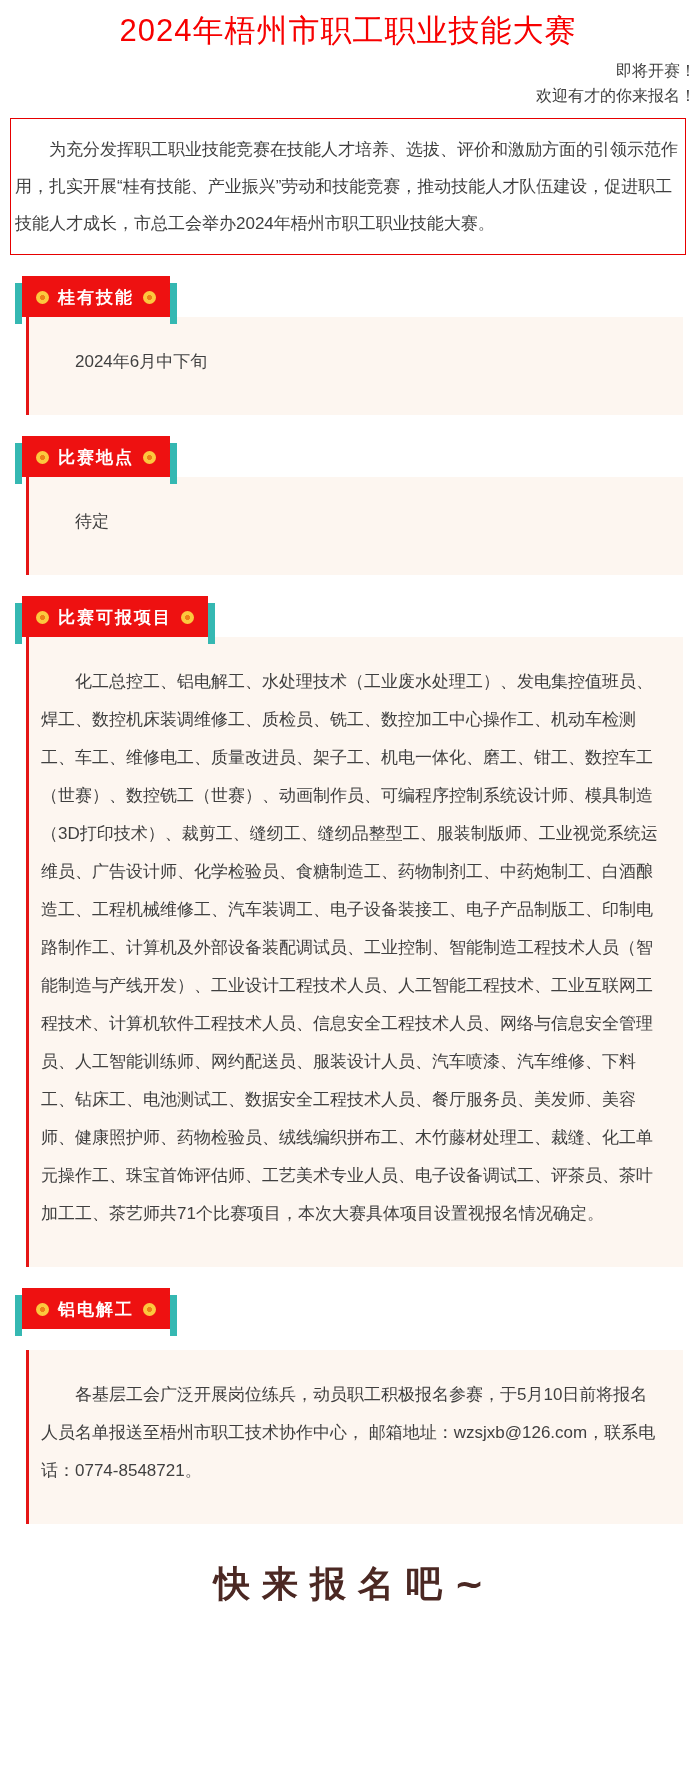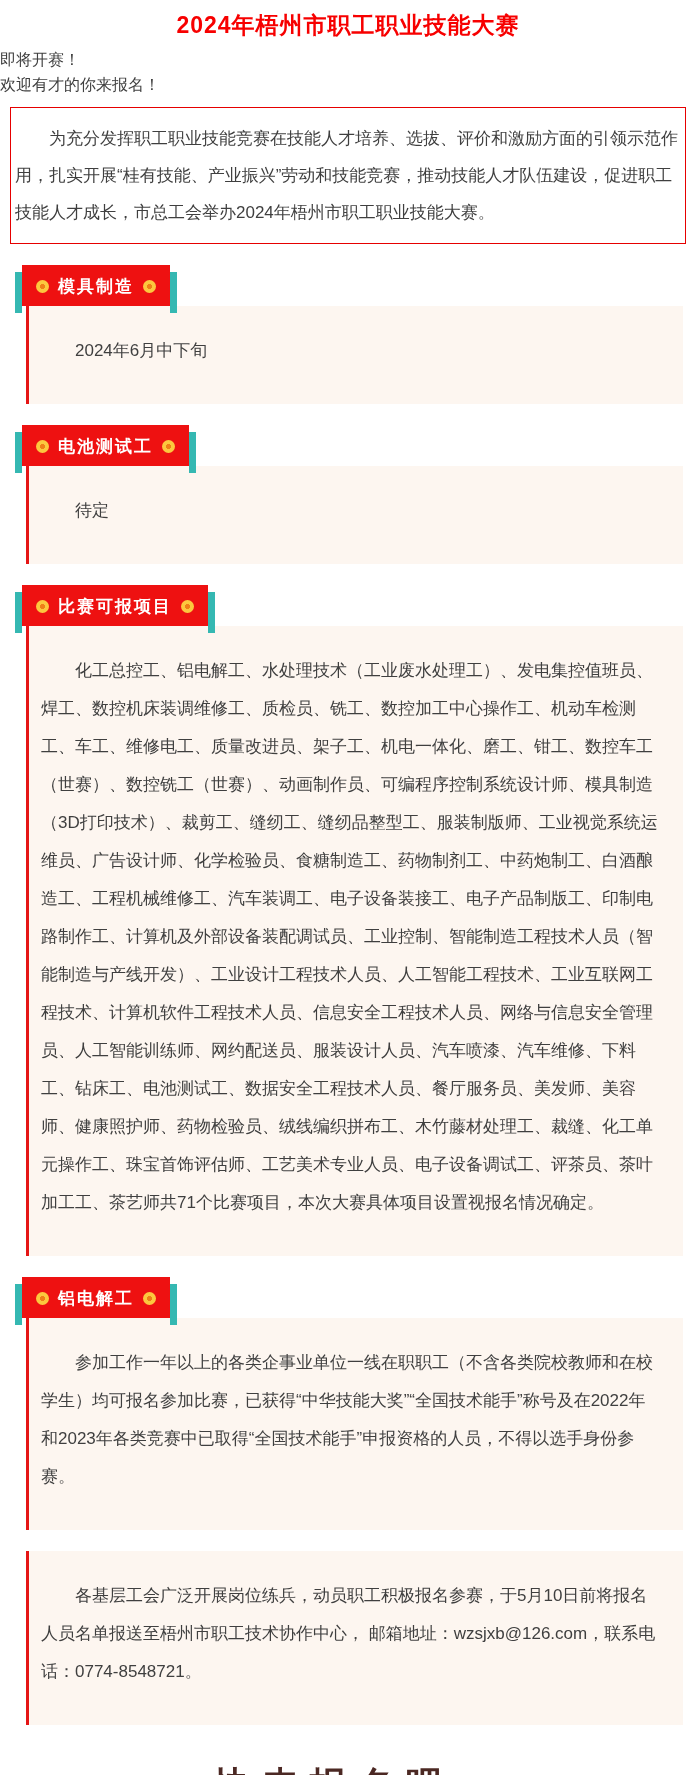--- a/index.html
+++ b/index.html
@@ -8,27 +8,27 @@
     font-family:"Liberation Sans","DejaVu Sans",sans-serif;
     color:#3f3f3f;
     -webkit-font-smoothing:antialiased;
   }
   .page{width:696px;overflow:hidden;background:#fff;}
 
   
   .title{
     margin:10px 10px 6px;
     text-align:center;
-    font-size:23px;
-    font-weight:bold;
+    font-size:31px;
+    font-weight:normal;
     color:#f70000;
     letter-spacing:1px;
   }
   .subtitle{
-    text-align:left;
+    text-align:right;
     font-size:16px;
     line-height:25px;
     color:#3f3f3f;
   }
 
   
   .intro-box{
     margin:10px 10px 0;
     border:1px solid #e60000;
     background:#fff;
@@ -122,52 +122,49 @@
   <h1 class="title">2024年梧州市职工职业技能大赛</h1>
   <div class="subtitle">即将开赛！</div>
   <div class="subtitle">欢迎有才的你来报名！</div>
 
   <div class="intro-box">
     <p>为充分发挥职工职业技能竞赛在技能人才培养、选拔、评价和激励方面的引领示范作用，扎实开展“桂有技能、产业振兴”劳动和技能竞赛，推动技能人才队伍建设，促进职工技能人才成长，市总工会举办2024年梧州市职工职业技能大赛。</p>
   </div>
 
   <div class="section">
     <div class="badge">
-      <span class="coin left"></span><span class="badge-label">模具制造</span><span class="coin right"></span>
+      <span class="coin left"></span><span class="badge-label">桂有技能</span><span class="coin right"></span>
     </div>
     <div class="section-body">
       <p>2024年6月中下旬</p>
     </div>
   </div>
 
   <div class="section">
     <div class="badge">
-      <span class="coin left"></span><span class="badge-label">电池测试工</span><span class="coin right"></span>
+      <span class="coin left"></span><span class="badge-label">比赛地点</span><span class="coin right"></span>
     </div>
     <div class="section-body">
       <p>待定</p>
     </div>
   </div>
 
   <div class="section">
     <div class="badge">
       <span class="coin left"></span><span class="badge-label">比赛可报项目</span><span class="coin right"></span>
     </div>
     <div class="section-body">
       <p>化工总控工、铝电解工、水处理技术（工业废水处理工）、发电集控值班员、焊工、数控机床装调维修工、质检员、铣工、数控加工中心操作工、机动车检测工、车工、维修电工、质量改进员、架子工、机电一体化、磨工、钳工、数控车工（世赛）、数控铣工（世赛）、动画制作员、可编程序控制系统设计师、模具制造（3D打印技术）、裁剪工、缝纫工、缝纫品整型工、服装制版师、工业视觉系统运维员、广告设计师、化学检验员、食糖制造工、药物制剂工、中药炮制工、白酒酿造工、工程机械维修工、汽车装调工、电子设备装接工、电子产品制版工、印制电路制作工、计算机及外部设备装配调试员、工业控制、智能制造工程技术人员（智能制造与产线开发）、工业设计工程技术人员、人工智能工程技术、工业互联网工程技术、计算机软件工程技术人员、信息安全工程技术人员、网络与信息安全管理员、人工智能训练师、网约配送员、服装设计人员、汽车喷漆、汽车维修、下料工、钻床工、电池测试工、数据安全工程技术人员、餐厅服务员、美发师、美容师、健康照护师、药物检验员、绒线编织拼布工、木竹藤材处理工、裁缝、化工单元操作工、珠宝首饰评估师、工艺美术专业人员、电子设备调试工、评茶员、茶叶加工工、茶艺师共71个比赛项目，本次大赛具体项目设置视报名情况确定。</p>
     </div>
   </div>
 
   <div class="section">
     <div class="badge">
       <span class="coin left"></span><span class="badge-label">铝电解工</span><span class="coin right"></span>
     </div>
-    <div class="section-body">
-      <p>参加工作一年以上的各类企事业单位一线在职职工（不含各类院校教师和在校学生）均可报名参加比赛，已获得“中华技能大奖”“全国技术能手”称号及在2022年和2023年各类竞赛中已取得“全国技术能手”申报资格的人员，不得以选手身份参赛。</p>
-    </div>
   </div>
 
   <div class="section">
     <div class="section-body">
       <p>各基层工会广泛开展岗位练兵，动员职工积极报名参赛，于5月10日前将报名人员名单报送至梧州市职工技术协作中心， 邮箱地址：wzsjxb@126.com，联系电话：0774-8548721。</p>
     </div>
   </div>
 
   <div class="figure">
     <div class="figure-caption">快来报名吧~</div>

